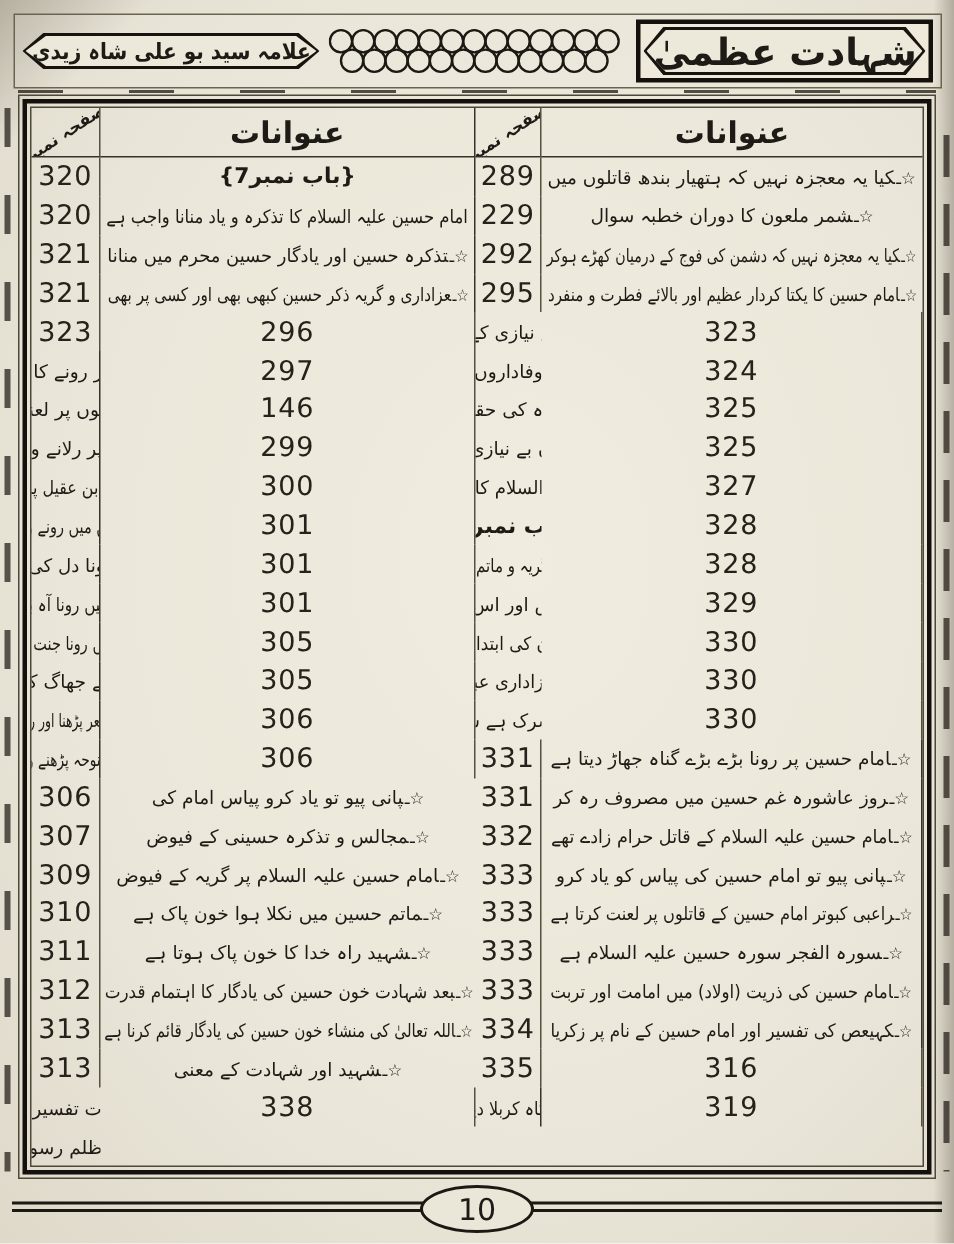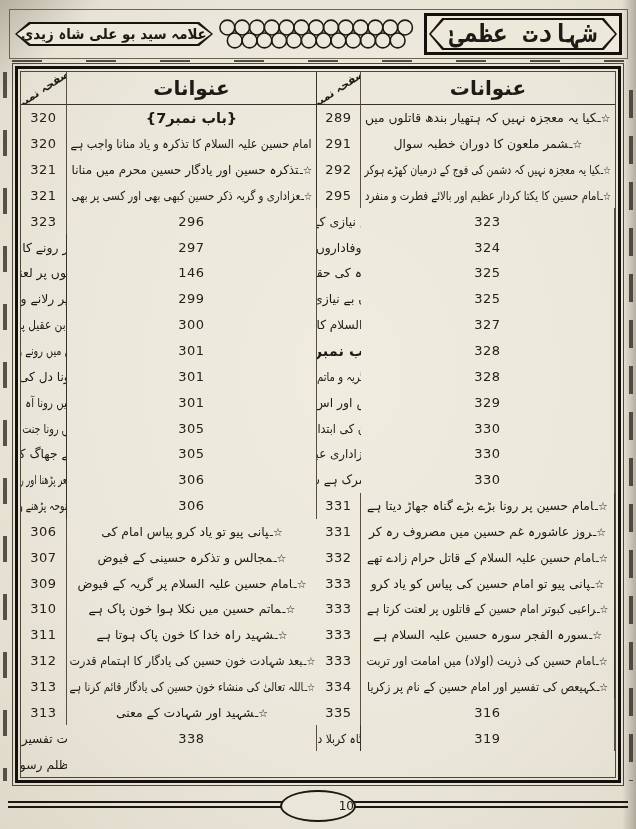--- a/index.html
+++ b/index.html
@@ -36,21 +36,21 @@
     clip-path:polygon(0 50%, 7% 0, 93% 0, 100% 50%, 93% 100%, 7% 100%);
     width:calc(100% - 4px); height:calc(100% - 4px);
     display:flex; align-items:center; justify-content:center;
     white-space:nowrap; overflow:hidden;
   }
   .author-box { width:198px; height:24px; }
   .author-box .cartouche-inner { font-size:15px; font-weight:700; direction:rtl; }
   .ornament { flex:1; height:42px; display:flex; align-items:center; justify-content:center; overflow:hidden; }
   .title-box {
     width:198px; height:42px; border:3px solid #14110d; background:#eee9da;
-    display:flex; align-items:flex-end; justify-content:center; padding:2px;font-family:Liberation Mono, monospace;
+    display:flex; align-items:flex-end; justify-content:center; padding:2px;
   }
   .title-box .cartouche-outer { width:100%; height:100%; }
   .title-box .cartouche-inner { font-size:25px; font-weight:900; direction:rtl; letter-spacing:-1px; }
 
   
   .edge-hatch { position:absolute; top:72px; bottom:48px; width:4px; opacity:.75; }
   .edge-hatch.left  { left:3px;  background:repeating-linear-gradient(180deg,#26221b 0 26px, transparent 26px 58px); }
   .edge-hatch.right { right:3px; background:repeating-linear-gradient(180deg, transparent 0 18px, #26221b 18px 46px); }
   .top-dash {
     position:absolute; left:12px; right:12px; top:59.5px; height:2px;
@@ -70,36 +70,36 @@
     grid-template-columns:46px 250px 44px 1fr;
     grid-template-rows:33px;
     grid-auto-rows:1fr;
   }
   .cell { display:flex; align-items:center; justify-content:center; overflow:hidden; }
   .v1 { border-right:1px solid #55503f; }
   .v2 { border-right:1.6px solid #38332a; }
   .hdr { border-bottom:1.6px solid #38332a; }
   .hdr.pg span { display:inline-block; transform:rotate(-33deg); font-size:11px; font-weight:600; direction:rtl; white-space:nowrap; }
   .hdr.ti { font-size:20px; font-weight:600; direction:rtl; }
-  .cell.page { font-size:13px; letter-spacing:.5px; color:#26221b; }
+  .cell.page { font-size:18px; letter-spacing:.5px; color:#26221b; }
   .cell.title { direction:rtl; padding:0 5px; }
   .cell.title .line { white-space:nowrap; display:inline-block; font-size:12.4px; transform-origin:center; }
   .cell.title .star { font-size:11px; padding-left:1px; }
   .cell.title.chapter .line { font-weight:900; font-size:14.5px; letter-spacing:-.5px; }
 
   
   .footer-rule {
     position:absolute; left:8px; right:8px; top:801px; height:7px;
     border-top:2.2px solid #1c1813; border-bottom:2.2px solid #1c1813;
   }
   .page-oval {
     position:absolute; left:50%; top:-13px; transform:translateX(-50%);
     width:76px; height:32px; border:2.2px solid #1c1813; border-radius:50%;
-    background:#eae6d8; display:flex; align-items:center; justify-content:flex-end;
-    font-size:12px;
+    background:#eae6d8; display:flex; align-items:center; justify-content:center;
+    font-size:20px;
   }
 </style>
 </head>
 <body>
 
 <div class="page-shadow"></div>
 
 <div class="masthead">
   <div class="author-box cartouche-outer">
     <div class="cartouche-inner">
@@ -171,21 +171,21 @@
           <span class="line">{باب نمبر7}</span>
         </div>
         <div class="cell page v1">289</div>
         <div class="cell title">
           <span class="line" style="transform: scaleX(0.992);"><span class="star">☆ـ</span>کیا یہ معجزہ نہیں کہ ہتھیار بندھ قاتلوں میں</span>
         </div>
         <div class="cell page v1">320</div>
         <div class="cell title v2">
           <span class="line" style="transform: scaleX(0.886);">امام حسین علیہ السلام کا تذکرہ و یاد منانا واجب ہے</span>
         </div>
-        <div class="cell page v1">291</div>
+        <div class="cell page v1">229</div>
         <div class="cell title">
           <span class="line"><span class="star">☆ـ</span>شمر ملعون کا دوران خطبہ سوال</span>
         </div>
         <div class="cell page v1">321</div>
         <div class="cell title v2">
           <span class="line" style="transform: scaleX(0.964);"><span class="star">☆ـ</span>تذکرہ حسین اور یادگار حسین محرم میں منانا</span>
         </div>
         <div class="cell page v1">292</div>
         <div class="cell title">
           <span class="line" style="transform: scaleX(0.762);"><span class="star">☆ـ</span>کیا یہ معجزہ نہیں کہ دشمن کی فوج کے درمیان کھڑے ہوکر</span>

